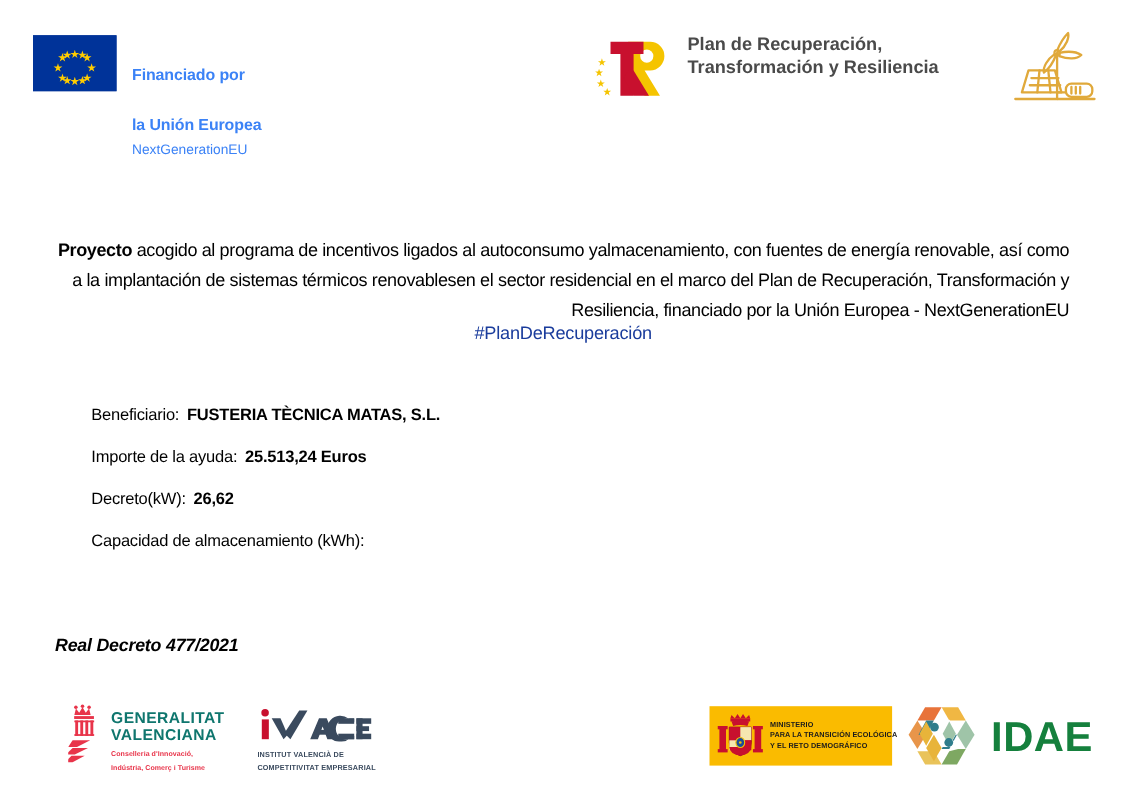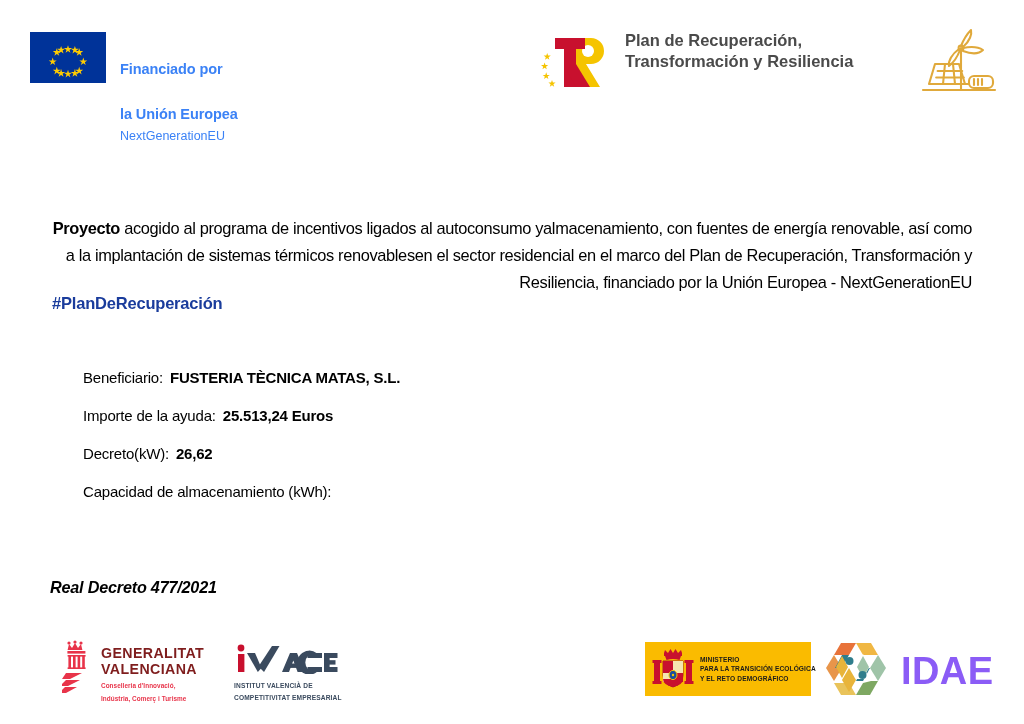--- a/index.html
+++ b/index.html
@@ -96,23 +96,23 @@
     line-height: 27px;
     letter-spacing: -0.35px;
   }
   .lead b { font-weight: bold; }
 
   .hashtag {
     position: absolute;
     left: 52px;
     top: 294px;
     width: 920px;
-    text-align: left;
+    text-align: center;
     color: #1a3c9c;
-    font-weight: bold;
+    font-weight: normal;
     font-size: 16.5px;
     letter-spacing: -0.2px;
   }
 
   
   .fields {
     position: absolute;
     left: 50px;
     top: 348px;
     width: 920px;
@@ -137,21 +137,21 @@
     font-style: italic;
     letter-spacing: -0.2px;
   }
 
   
   .footer { position: absolute; left: 0; top: 624px; width: 1024px; height: 100px; }
 
   .gva-logo { position: absolute; left: 62px; top: 16px; display: flex; align-items: flex-start; }
   .gva-text { margin-left: 9px; padding-top: 5px; }
   .gva-title {
-    color: #7f1d1d;
+    color: #0f766e;
     font-weight: bold;
     font-size: 14.2px;
     line-height: 16px;
     letter-spacing: 0.4px;
     white-space: nowrap;
   }
   .gva-sub {
     color: #e8344a;
     font-weight: bold;
     font-size: 6.4px;
@@ -188,21 +188,21 @@
     font-weight: bold;
     font-size: 6.6px;
     line-height: 9.2px;
     letter-spacing: 0.1px;
     white-space: nowrap;
   }
 
   .idae-logo { position: absolute; left: 822px; top: 16px; display: flex; align-items: center; }
   .idae-word {
     margin-left: 11px;
-    color: #8b5cf6;
+    color: #15803d;
     font-weight: bold;
     font-size: 38px;
     letter-spacing: 0.4px;
     line-height: 38px;
   }
 </style>
 </head>
 <body>
 
 <div class="header">

